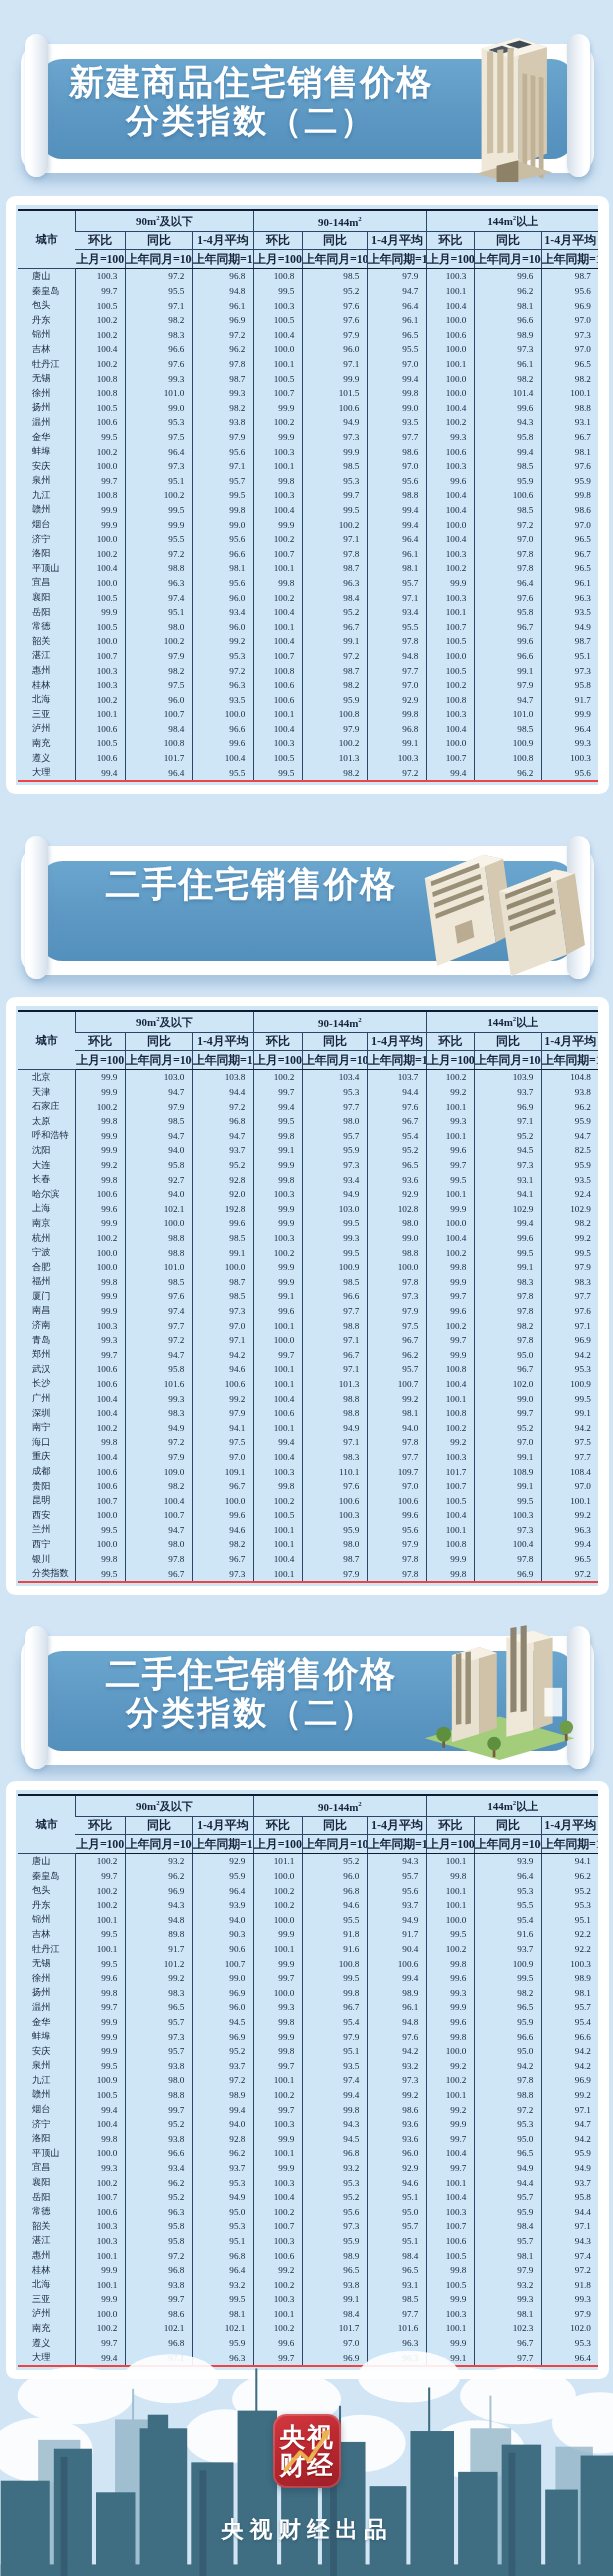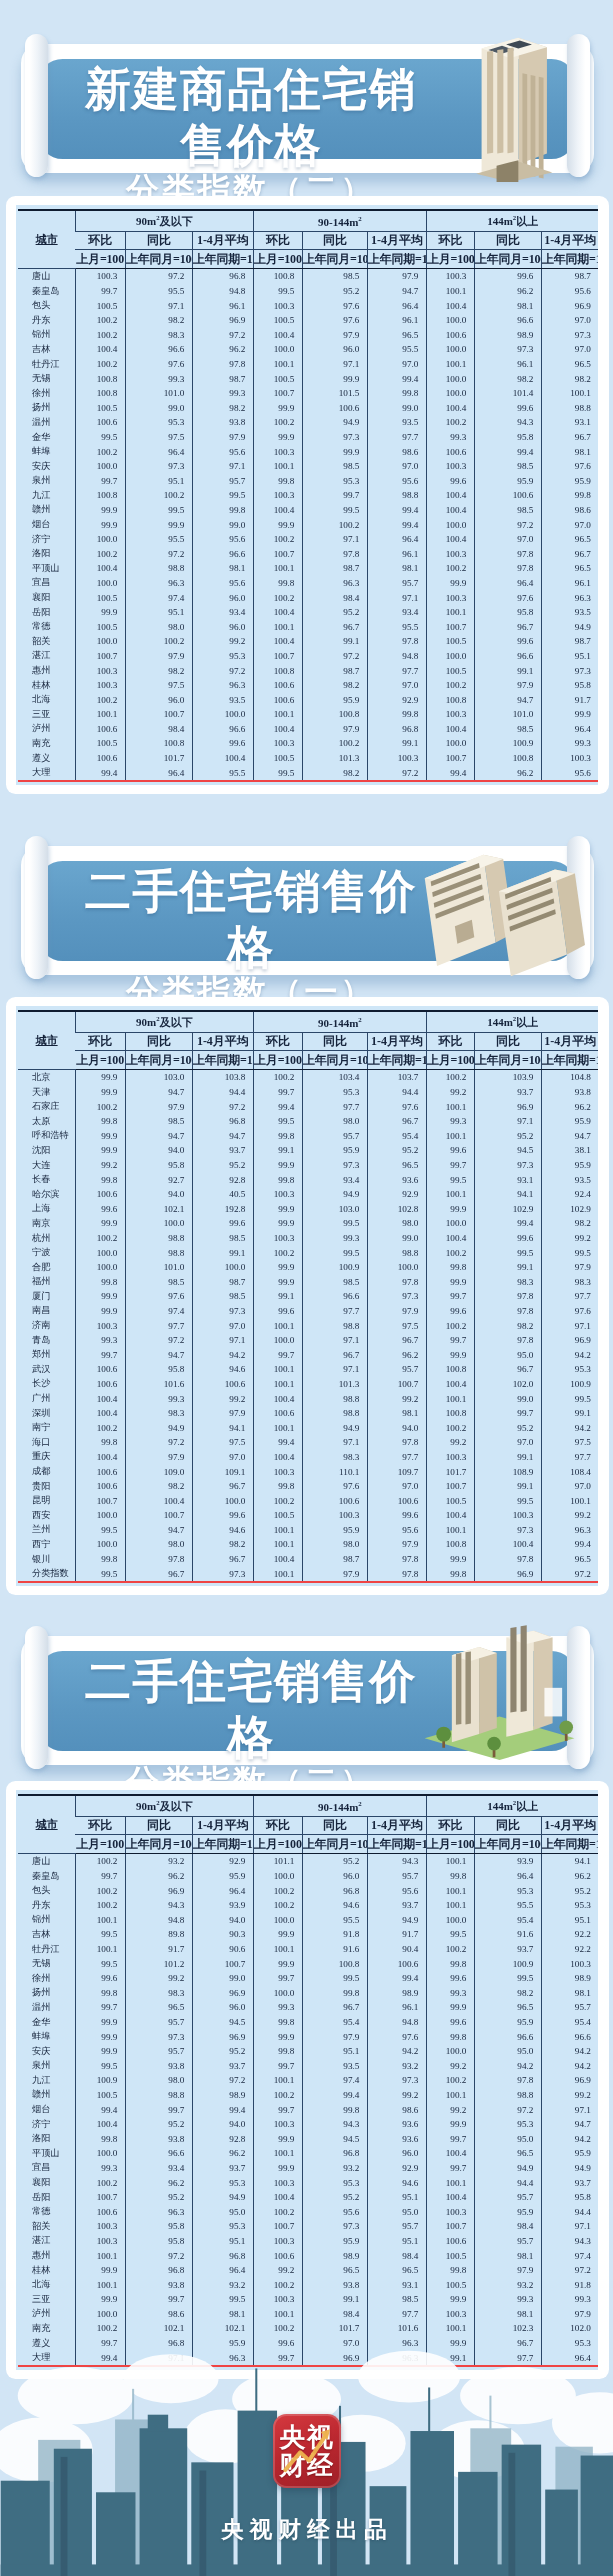--- a/index.html
+++ b/index.html
@@ -12,37 +12,37 @@
           box-shadow:0 9.5px 11px rgba(120,160,198,.45);}
   .band{position:absolute;left:23px;right:23px;top:20.5px;bottom:15px;
         background:linear-gradient(180deg,#6aa6ce 0%,#5b97c2 60%,#5490bc 100%);border-radius:24.6px;}
   .roll{position:absolute;width:23px;top:-4.1px;bottom:-2.7px;border-radius:11.6px;
         background:linear-gradient(90deg,#ffffff 20%,#eef3f8 55%,#d4dee8 100%);
         box-shadow:1.4px 2.7px 4.1px rgba(110,150,190,.35);}
   .roll.left{left:9.5px;}
   .roll.right{right:9.5px;background:linear-gradient(270deg,#ffffff 20%,#eef3f8 55%,#d4dee8 100%);}
   .banner-title{position:absolute;left:48px;right:160px;top:23px;color:#ffffff;text-align:center;
                 font-weight:800;text-shadow:0 2px 3.4px rgba(30,70,110,.28);line-height:1.22;}
-  .banner-title .l1{font-size:46px;letter-spacing:1.4px;}
+  .banner-title .l1{font-size:35px;letter-spacing:1.4px;}
   .banner-title .l2{font-size:33px;letter-spacing:2.7px;font-family:Liberation Mono, monospace;}
   .illu{position:absolute;pointer-events:none;}
 
   
   .panel{position:absolute;left:5.5px;width:603px;background:#ffffff;border-radius:9.5px;padding:8.9px 10.2px;
          box-sizing:border-box;}
   .panel-inner{background:#cfe6f7;padding:4.1px 2.7px 2.7px 2.7px;}
   table.price-table{width:100%;table-layout:fixed;border-collapse:collapse;
        font-family:"Liberation Serif","DejaVu Serif",serif;color:#16243c;}
   .price-table th,.price-table td{border-left:0.7px solid #2b4668;padding:0;}
   .price-table th:first-child,.price-table td:first-child{border-left:none;}
   .price-table thead th{font-weight:bold;}
   .price-table tr.r1 th{border-top:2px solid #0f1c30;border-bottom:0.7px solid #2b4668;height:20.5px;font-size:11px;}
   .price-table tr.r2 th{border-bottom:0.7px solid #2b4668;height:17px;font-size:12px;}
   .price-table tr.r3 th{border-bottom:1.7px solid #0f1c30;height:17.7px;font-size:12px;letter-spacing:-0.2px;white-space:nowrap;overflow:hidden;}
-  .price-table th.city-head{border-top:2px solid #0f1c30;border-bottom:1.7px solid #0f1c30;font-size:10.2px;text-decoration:underline;}
+  .price-table th.city-head{border-top:2px solid #0f1c30;border-bottom:1.7px solid #0f1c30;font-size:10.2px;}
   .price-table sup{font-size:.62em;}
   .price-table tbody td{height:14.6px;font-size:9.2px;white-space:nowrap;}
   .price-table tbody td.num{text-align:right;padding-right:7.5px;}
   .price-table tbody tr:last-child td{border-bottom:2px solid #ef4444;}
   td.city{padding-left:13.6px;font-size:9.5px;}
   .city-inner{display:inline-flex;justify-content:space-between;}
   .city-inner.len2{width:41px;}
   .city-inner.len3{width:39px;}
   .city-inner.len4{width:40px;}
 
@@ -564,21 +564,20 @@
     </div>
   </div>
 
   <div class="banner" style="top:840px;">
     <div class="scroll"></div>
     <div class="band"></div>
     <div class="roll left"></div>
     <div class="roll right"></div>
     <div class="banner-title">
       <div class="l1">二手住宅销售价格</div>
-      <div class="l2">分类指数（一）</div>
     </div>
     <svg class="illu" style="right:12.3px;top:-13.6px;" width="171" height="154" viewBox="0 0 250 226">
       <g transform="rotate(-8 120 110)">
         <polygon points="18,62 108,40 108,170 18,192" fill="#efe8d8"></polygon>
         <polygon points="108,40 136,50 136,160 108,170" fill="#d6c9b1"></polygon>
         <polygon points="18,62 108,40 136,50 46,72" fill="#f7f3e8"></polygon>
         <g fill="#9a9078">
           <rect x="26" y="74" width="74" height="7" transform="skewY(-13)"></rect>
           <rect x="26" y="90" width="74" height="7" transform="skewY(-13)"></rect>
           <rect x="26" y="106" width="74" height="7" transform="skewY(-13)"></rect>
@@ -709,21 +708,21 @@
             <tr>
               <td class="city"><span class="city-inner len2">沈阳</span></td>
               <td class="num">99.9</td>
               <td class="num">94.0</td>
               <td class="num">93.7</td>
               <td class="num">99.1</td>
               <td class="num">95.9</td>
               <td class="num">95.2</td>
               <td class="num">99.6</td>
               <td class="num">94.5</td>
-              <td class="num">38.1</td>
+              <td class="num">82.5</td>
             </tr>
             <tr>
               <td class="city"><span class="city-inner len2">大连</span></td>
               <td class="num">99.2</td>
               <td class="num">95.8</td>
               <td class="num">95.2</td>
               <td class="num">99.9</td>
               <td class="num">97.3</td>
               <td class="num">96.5</td>
               <td class="num">99.7</td>
@@ -739,21 +738,21 @@
               <td class="num">93.4</td>
               <td class="num">93.6</td>
               <td class="num">99.5</td>
               <td class="num">93.1</td>
               <td class="num">93.5</td>
             </tr>
             <tr>
               <td class="city"><span class="city-inner len3">哈尔滨</span></td>
               <td class="num">100.6</td>
               <td class="num">94.0</td>
-              <td class="num">40.5</td>
+              <td class="num">92.0</td>
               <td class="num">100.3</td>
               <td class="num">94.9</td>
               <td class="num">92.9</td>
               <td class="num">100.1</td>
               <td class="num">94.1</td>
               <td class="num">92.4</td>
             </tr>
             <tr>
               <td class="city"><span class="city-inner len2">上海</span></td>
               <td class="num">99.6</td>

